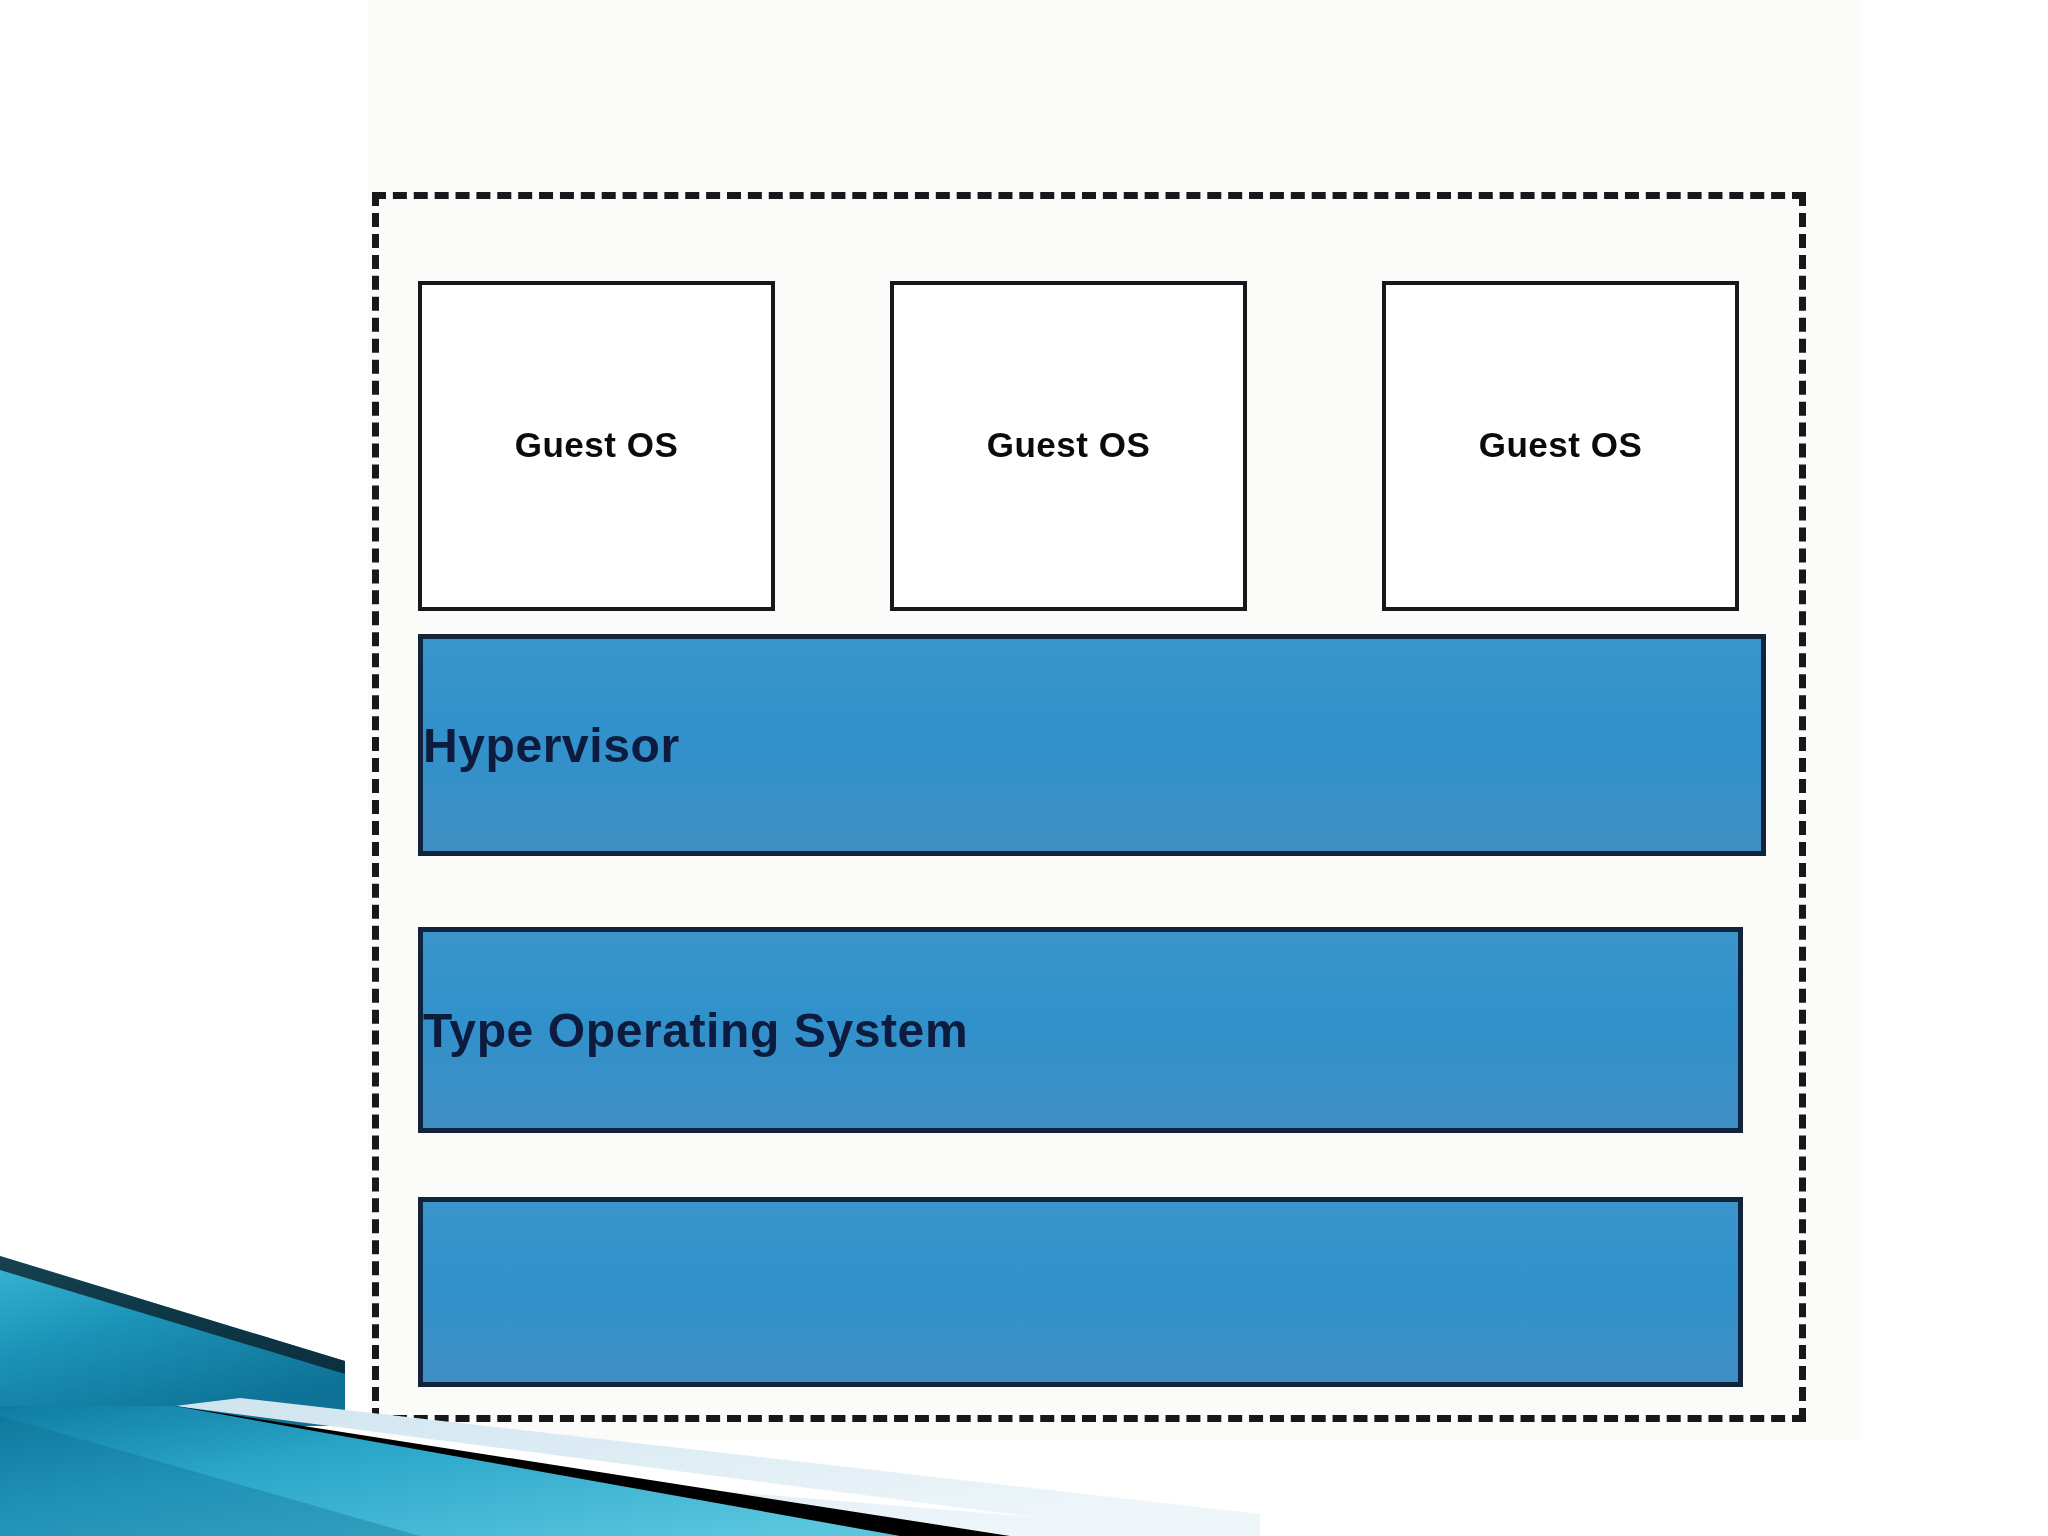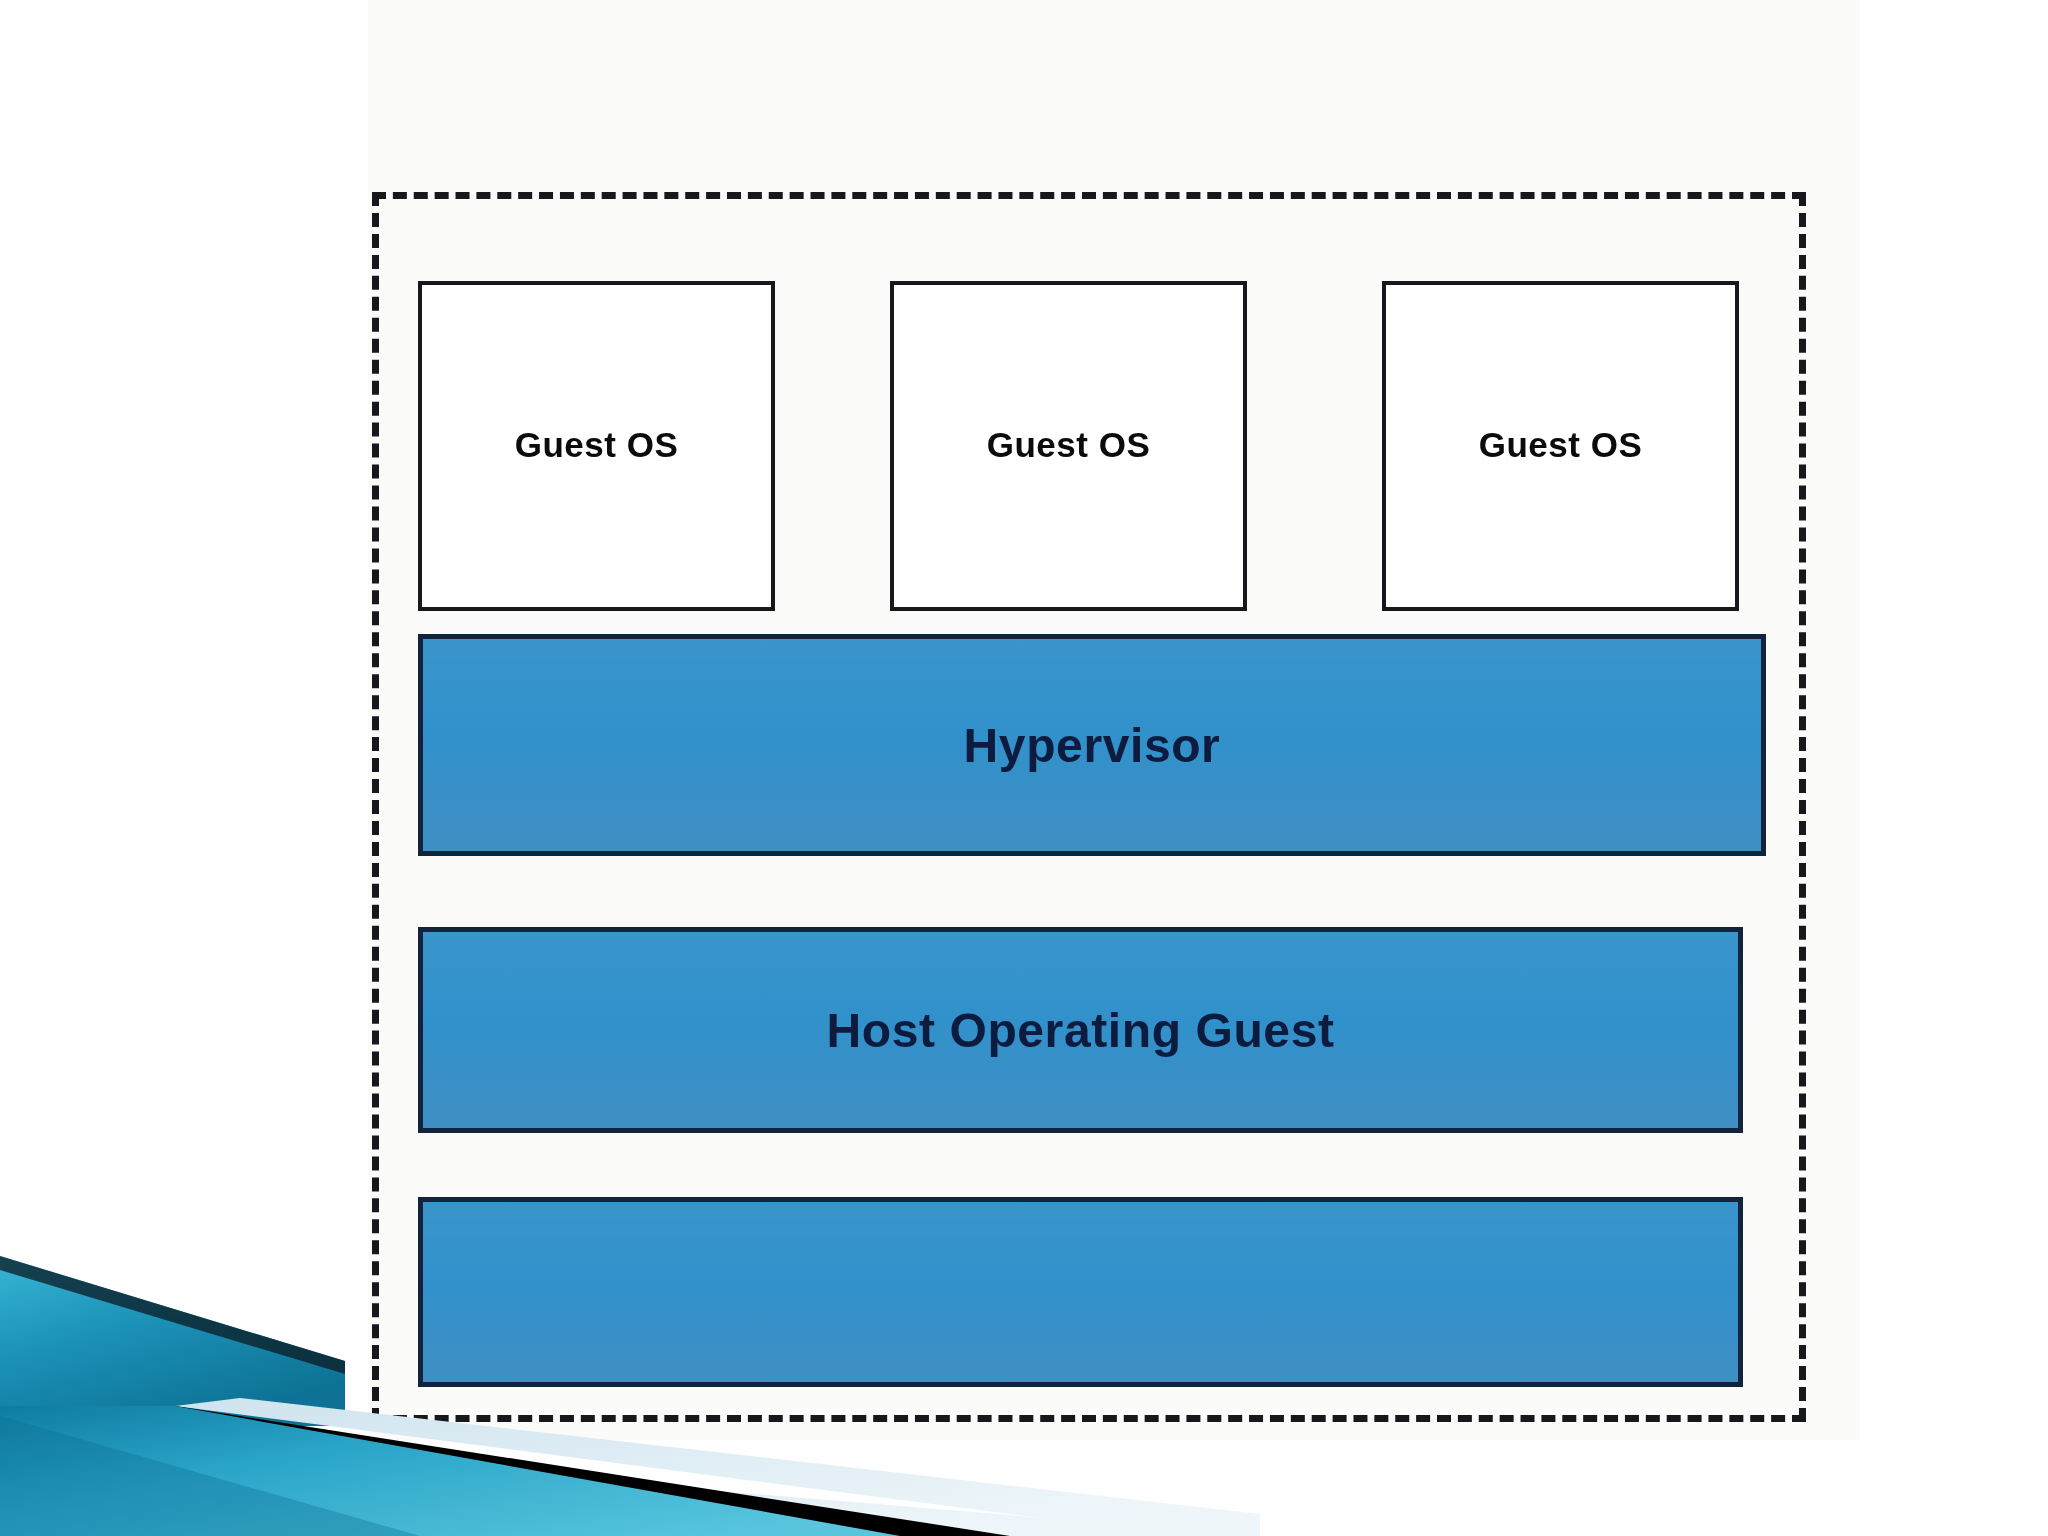--- a/index.html
+++ b/index.html
@@ -102,21 +102,21 @@
 
   
   .layer-bar {
     position: absolute;
     left: 418px;
     background: linear-gradient(180deg, #3a95cc 0%, #3191cb 45%, #3f8fc4 100%);
     border: 5px solid #12233c;
     box-sizing: border-box;
     display: flex;
     align-items: center;
-    justify-content: center;
+    justify-content: flex-start;
   }
   .bar-hypervisor { top: 634px;  width: 1348px; height: 222px; }
   .bar-hostos     { top: 927px;  width: 1325px; height: 206px; }
   .bar-hardware   { top: 1197px; width: 1325px; height: 190px; }
 
   .layer-label {
     font-size: 48px;
     font-weight: bold;
     color: #0d1b3e;
     letter-spacing: 0.6px;
@@ -168,21 +168,21 @@
       <div class="guest-label">Guest OS</div>
     </div>
 
   </div>
 
   <div class="layer-bar bar-hypervisor">
     <span class="layer-label">Hypervisor</span>
   </div>
 
   <div class="layer-bar bar-hostos">
-    <span class="layer-label">Host Operating Guest</span>
+    <span class="layer-label">Type Operating System</span>
   </div>
 
   <div class="layer-bar bar-hardware">
     <span class="layer-label"></span>
   </div>
 
   <svg class="corner-decor" viewBox="0 0 1260 290" preserveAspectRatio="none">
     <defs>
       <linearGradient id="tealA" x1="0" y1="0" x2="0.55" y2="1">
         <stop offset="0%" stop-color="#39b6d4"></stop>

